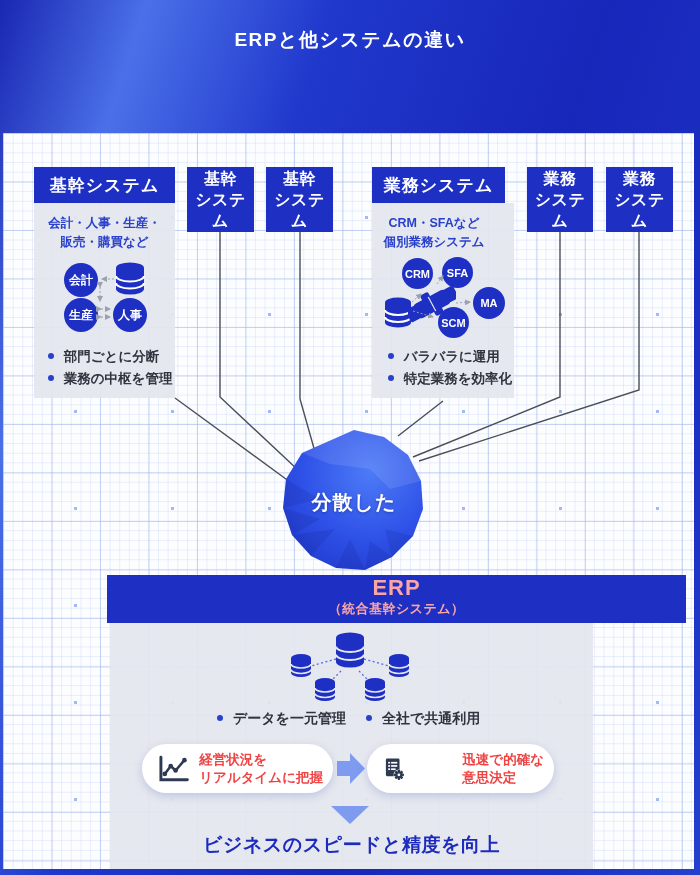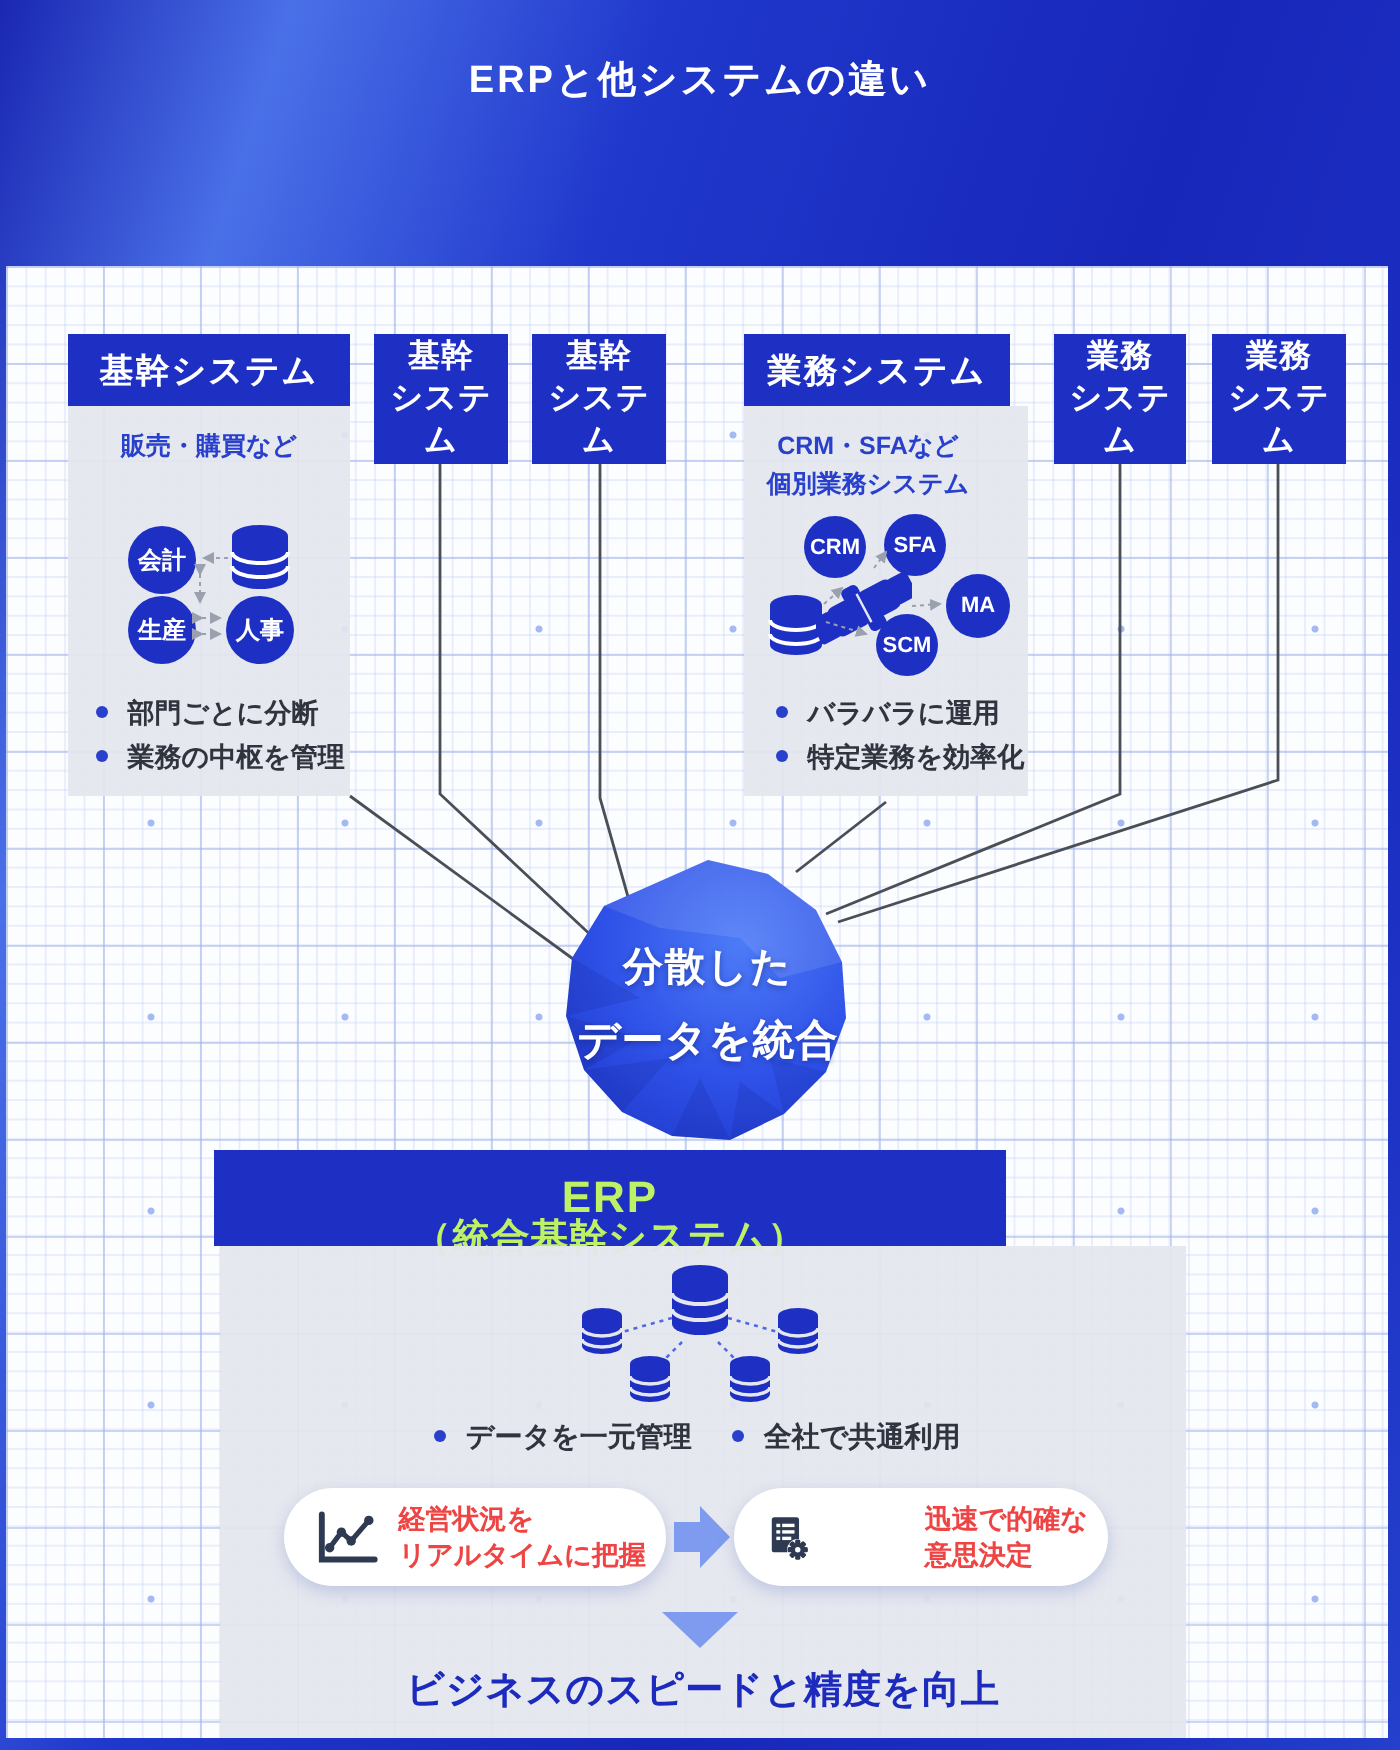--- a/index.html
+++ b/index.html
@@ -30,24 +30,24 @@
     font-weight:bold;display:flex;align-items:center;justify-content:center;}
   .bullet{position:absolute;font-weight:bold;color:#30343e;font-size:13.5px;white-space:nowrap;}
   .bullet::before{content:"";display:inline-block;width:6px;height:6px;border-radius:50%;
     background:#2940cc;margin-right:6px;vertical-align:2px;}
   .overlay{position:absolute;left:0;top:0;pointer-events:none;}
   .poly-wrap{position:absolute;left:280px;top:384px;width:148px;height:146px;}
   .poly-text{position:absolute;inset:0;display:flex;flex-direction:column;align-items:center;
     justify-content:center;color:#fff;font-weight:bold;text-shadow:0 1px 3px rgba(10,20,90,.4);}
   .poly-line1{font-size:20px;letter-spacing:1px;}
   .poly-line2{font-size:21px;margin-top:9px;letter-spacing:.5px;}
-  .erp-header{position:absolute;left:107px;top:530px;width:396px;height:48px;background:#1e2fc4;
-    color:#bef264;text-align:center;box-sizing:border-box;padding-top:11px;}
+  .erp-header{position:absolute;left:107px;top:530px;width:579px;height:48px;background:#1e2fc4;
+    color:#fca5a5;text-align:center;box-sizing:border-box;padding-top:0;}
   .erp-title{font-size:22px;font-weight:bold;line-height:25px;letter-spacing:1px;}
-  .erp-subtitle{font-size:19px;font-weight:bold;line-height:18px;letter-spacing:.5px;}
+  .erp-subtitle{font-size:13px;font-weight:bold;line-height:18px;letter-spacing:.5px;}
   .erp-bullet{font-size:14px;}
   .pill{position:absolute;height:49px;background:#fff;border-radius:25px;
     box-shadow:0 3px 8px rgba(90,110,190,.28);display:flex;align-items:center;
     box-sizing:border-box;padding:0 10px 0 15px;}
   .pill-text{color:#ef4444;font-weight:bold;font-size:13.5px;line-height:18px;
     margin-left:9px;white-space:nowrap;}
   .headline{position:absolute;left:110px;top:787px;width:483px;text-align:center;
     color:#1c2bbd;font-size:19px;font-weight:bold;letter-spacing:.5px;}
   .icon-abs{position:absolute;}
 </style>
@@ -58,20 +58,21 @@
   <div class="frame-title">ERPと他システムの違い</div>
 
   <div class="canvas">
     <div class="inner">
 
       <div class="box-blue main-box" style="left:34px;top:122px;width:141px;height:36px;">
         <span>基幹システム</span>
       </div>
       <div class="panel" style="left:34px;top:158px;width:141px;height:195px;"></div>
       <div class="desc" style="left:34px;top:169px;width:141px;">
+        <div>会計・人事・生産・</div>
         <div>販売・購買など</div>
       </div>
       <div class="circle" style="left:64px;top:218px;width:34px;height:34px;font-size:12px;">
         <span>会計</span>
       </div>
       <div class="circle" style="left:64px;top:253px;width:34px;height:34px;font-size:12px;">
         <span>生産</span>
       </div>
       <div class="circle" style="left:113px;top:253px;width:34px;height:34px;font-size:12px;">
         <span>人事</span>
@@ -202,21 +203,20 @@
             <polygon points="3,79 6,50 40,70"></polygon>
             <polygon points="12,106 3,79 40,90"></polygon>
             <polygon points="31,127 12,106 55,100"></polygon>
             <polygon points="85,141 56,139 70,110"></polygon>
             <polygon points="112,128 85,141 90,112"></polygon>
             <polygon points="133,107 112,128 105,100"></polygon>
           </g>
         </svg>
         <div class="poly-text">
           <div class="poly-line1">分散した</div>
-          <div class="poly-line2">データを統合</div>
         </div>
       </div>
 
       <div class="erp-header">
         <div class="erp-title">ERP</div>
         <div class="erp-subtitle">（統合基幹システム）</div>
       </div>
       <div class="panel" style="left:110px;top:578px;width:483px;height:255px;"></div>
 
       <svg class="icon-abs" style="left:280px;top:584px;" width="140" height="78" viewBox="0 0 140 78">

